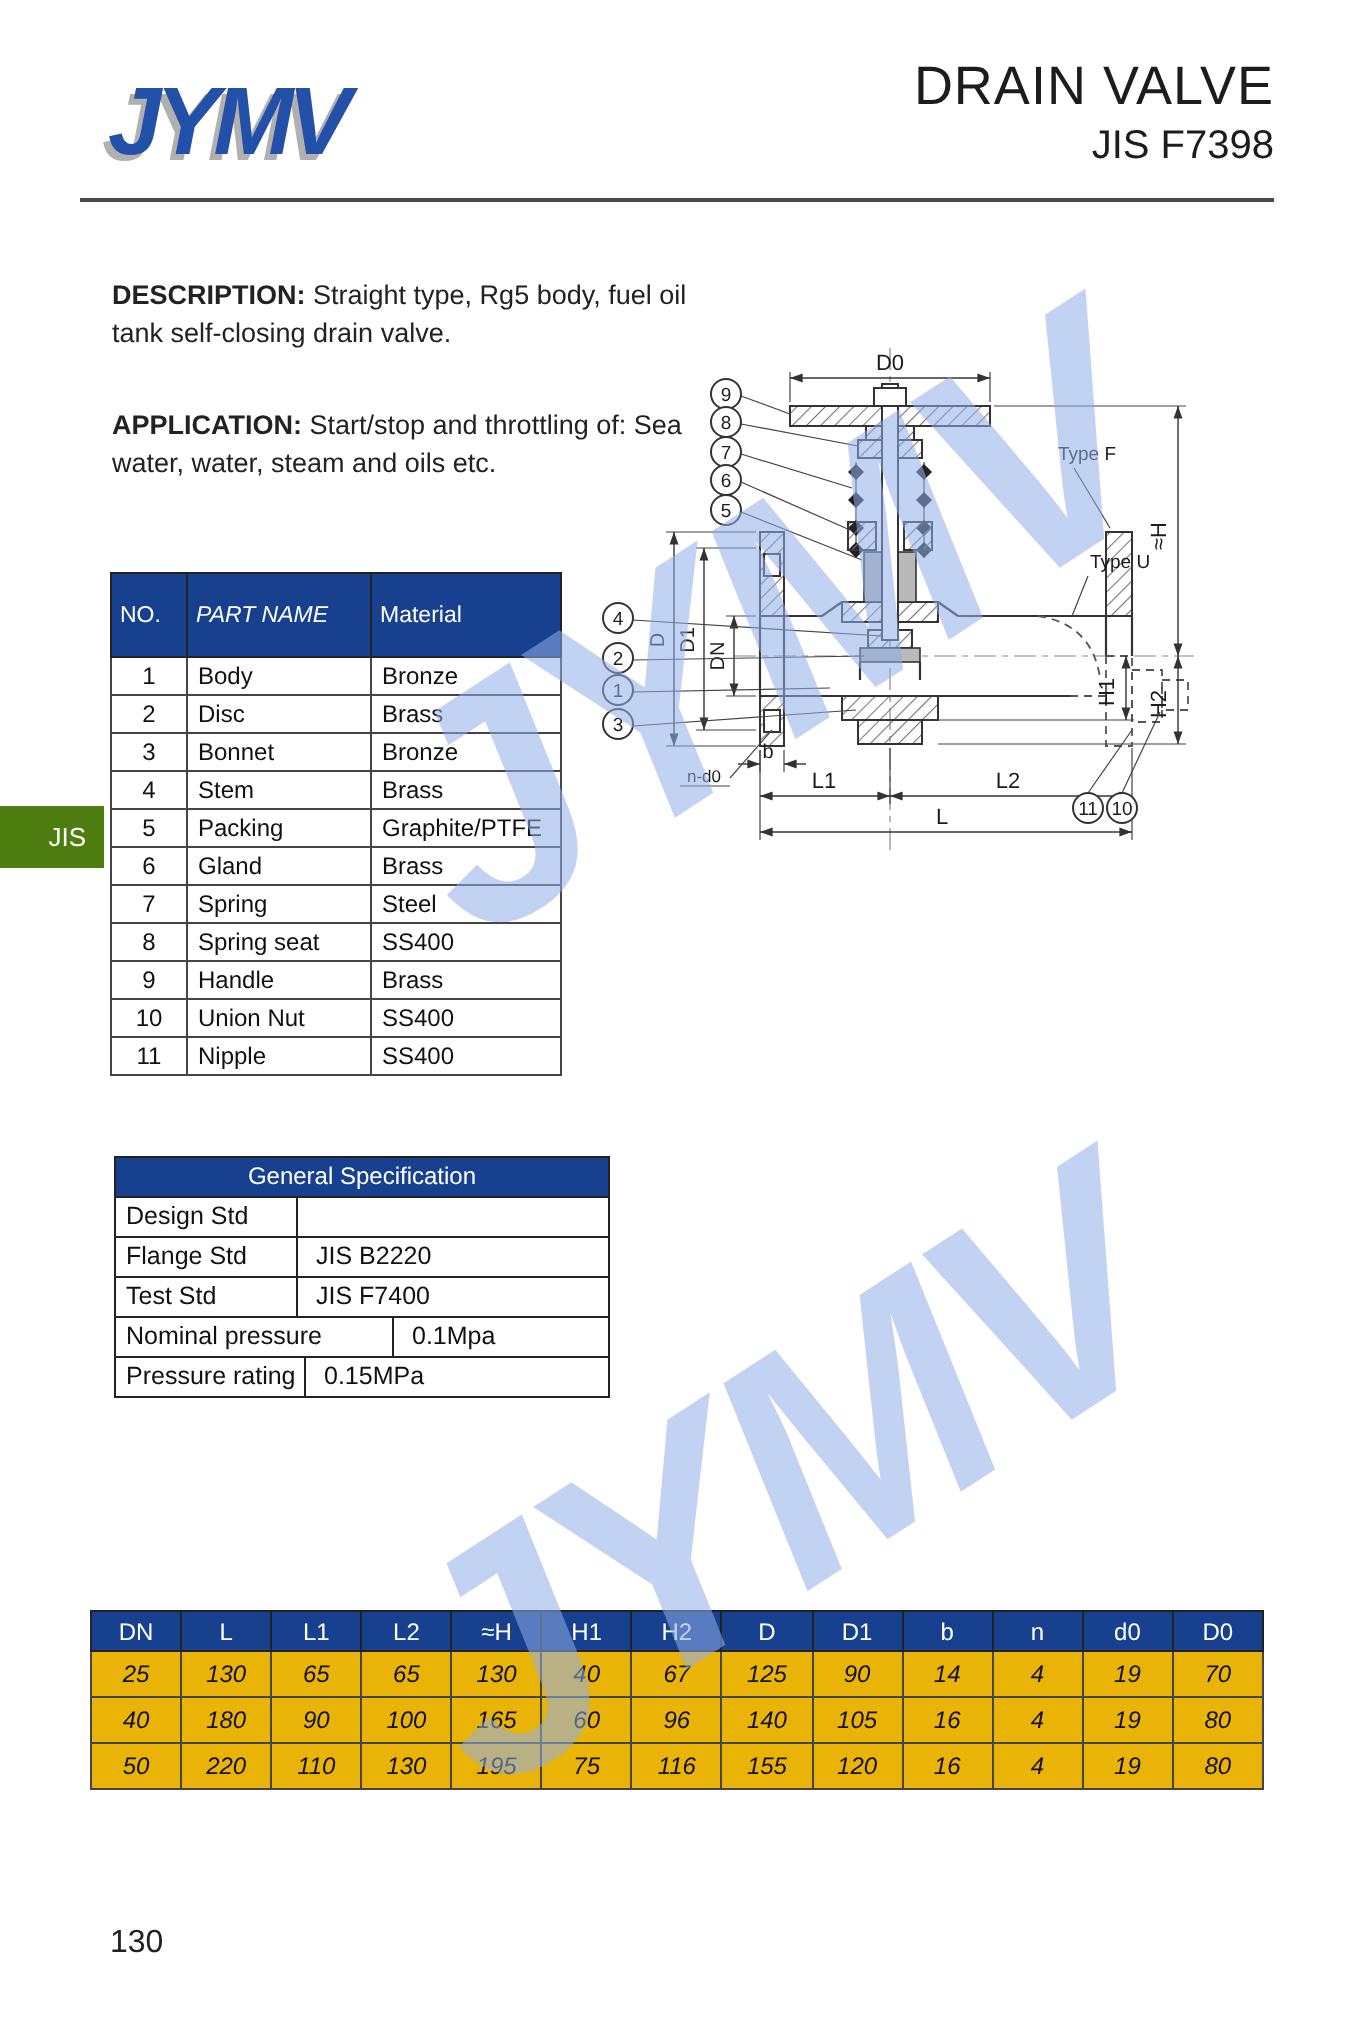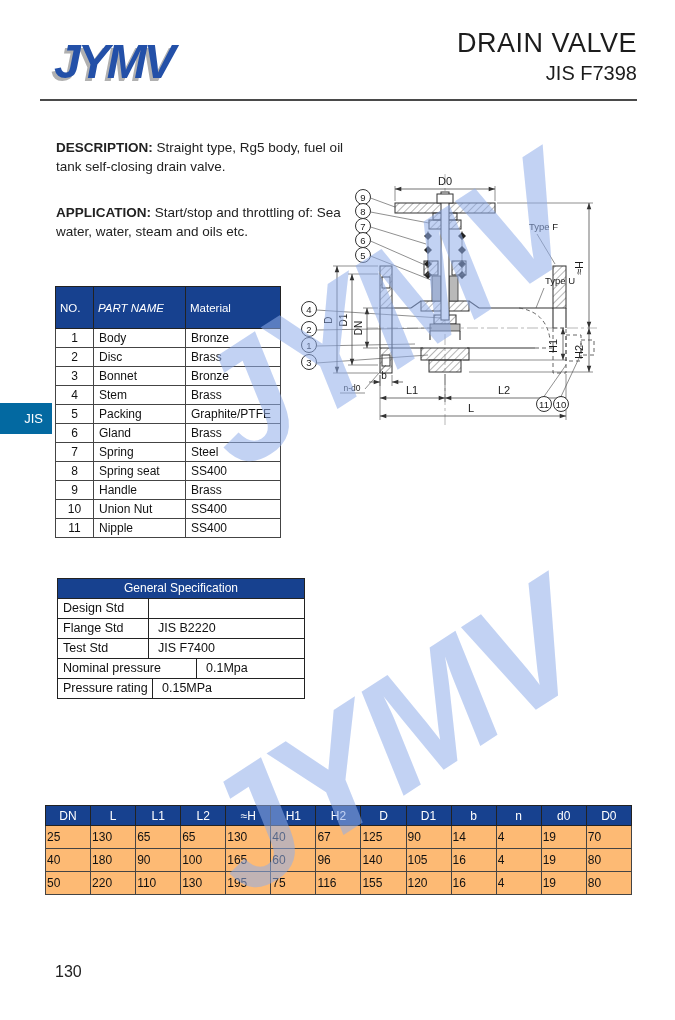--- a/index.html
+++ b/index.html
@@ -22,37 +22,37 @@
   
   table{border-collapse:collapse;}
   .parts{position:absolute;left:55px;top:286px;font-size:12px;color:#111;}
   .parts th{background:#17418f;color:#fff;font-weight:normal;font-size:11.5px;height:17px;
             padding:12px 4px;text-align:left;border:1px solid #222;}
   .parts td{border:1px solid #444;height:18px;padding:0 5px;background:#fff;}
   .parts td:first-child{text-align:center;padding:0;}
   .parts .c1{width:29px;} .parts .c2{width:83px;font-style:italic;} .parts .c3{width:86px;}
 
   
-  .jis-tab{position:absolute;left:0;top:403px;width:52px;height:31px;background:#0369a1;color:#fff;
+  .jis-tab{position:absolute;left:0;top:403px;width:52px;height:31px;background:#4d7c0f;color:#fff;
            font-size:13px;display:flex;align-items:center;justify-content:flex-end;
            padding-right:9px;box-sizing:border-box;}
 
   
   .spec{position:absolute;left:57px;top:578px;width:248px;font-size:12.5px;color:#111;
         border:1px solid #222;box-sizing:border-box;background:#fff;}
   .spec-title{background:#17418f;color:#fff;height:19px;line-height:19px;text-align:center;font-size:12px;}
   .spec-row{display:flex;height:19px;line-height:19px;border-top:1px solid #222;}
   .spec-label{padding-left:5px;border-right:1px solid #222;box-sizing:border-box;white-space:nowrap;}
   .w1 .spec-label{width:91px;} .w2 .spec-label{width:139px;} .w3 .spec-label{width:95px;}
   .spec-value{flex:1;padding-left:9px;white-space:nowrap;}
 
   
   .dims{position:absolute;left:45px;top:805px;width:587px;table-layout:fixed;font-size:12px;color:#111;}
   .dims th{background:#17418f;color:#fff;font-weight:normal;height:17px;font-size:12px;border:1px solid #222;}
-  .dims td{border:1px solid #444;height:20px;background:#fdba74;}
+  .dims td{border:1px solid #444;height:20px;text-align:center;background:#eab308;font-style:italic;}
 
   .pagenum{position:absolute;left:55px;top:963px;font-size:16px;color:#222;}
 
   
   .wm{position:absolute;display:flex;align-items:center;justify-content:center;
       font-weight:bold;font-style:italic;font-size:160px;letter-spacing:-4px;
       color:rgba(143,173,234,0.55);transform:rotate(-33deg);z-index:40;pointer-events:none;}
   #wm1{left:158px;top:208px;width:452px;height:210px;}
   #wm2{left:164px;top:634px;width:452px;height:210px;}
 

